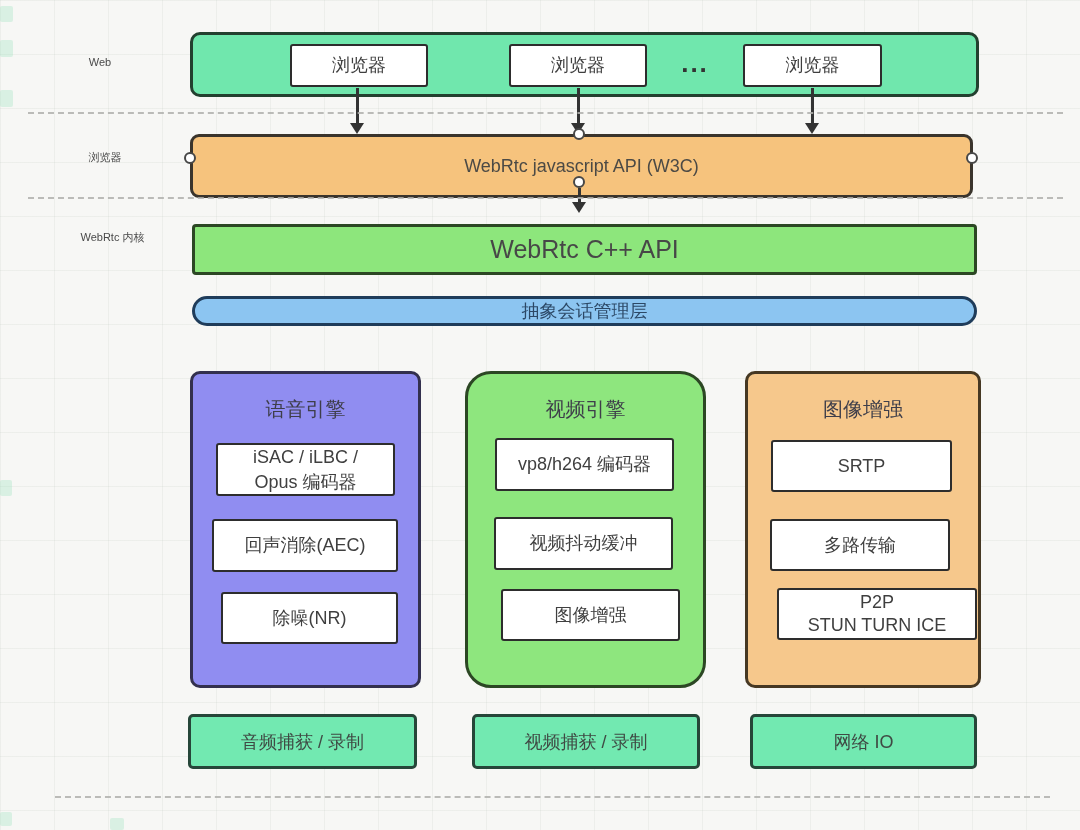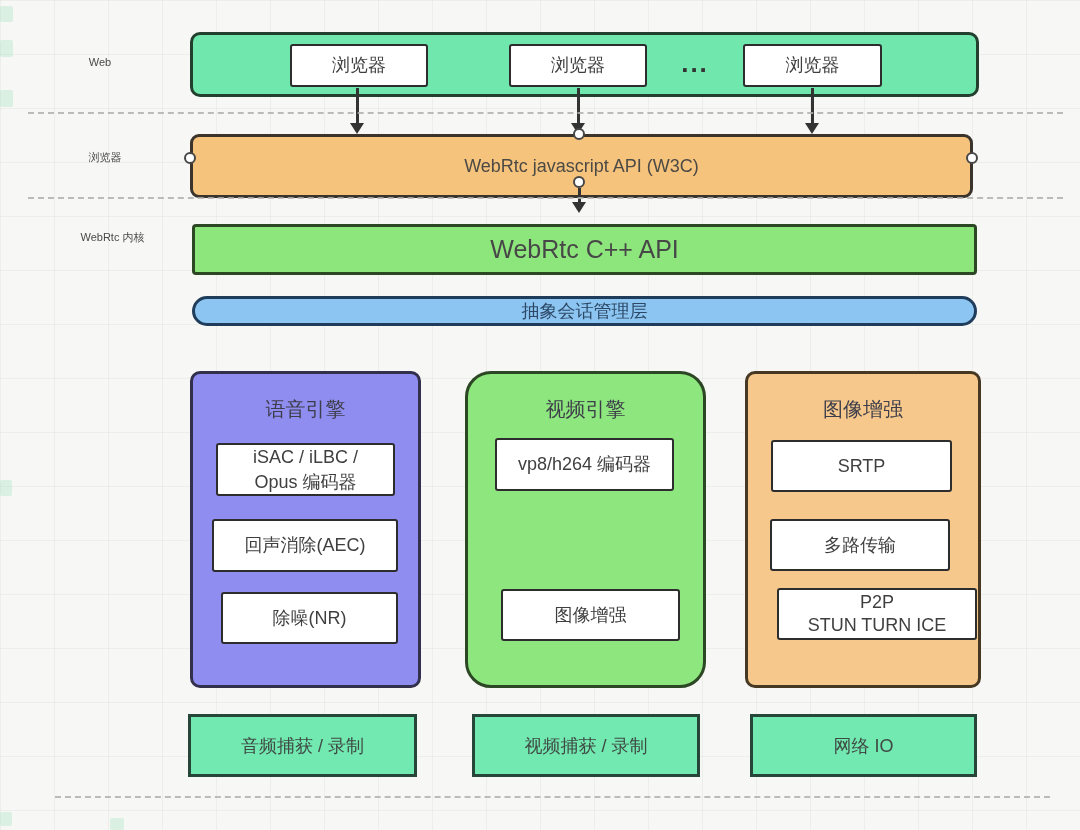--- a/index.html
+++ b/index.html
@@ -35,22 +35,22 @@
   .varrow .head{position:absolute;bottom:0;left:0;width:0;height:0;
         border-left:7px solid transparent;border-right:7px solid transparent;border-top:11px solid #333;}
   .dot{position:absolute;width:12px;height:12px;border-radius:50%;background:#fff;
         border:2px solid #474747;box-sizing:border-box;}
   .panel{position:absolute;top:371px;height:317px;box-sizing:border-box;
         border:3px solid #2a2a2a;border-radius:10px;}
   .panel-voice{left:190px;width:231px;background:#908df1;border-color:#33304e;}
   .panel-video{left:465px;width:241px;background:#8ee67e;border-color:#2c4724;border-radius:26px;}
   .panel-net{left:745px;width:236px;background:#f6c88c;border-color:#463823;}
   .panel-title{margin-top:22px;text-align:center;font-size:20px;color:#3e3e4a;}
-  .io-box{position:absolute;top:714px;height:63px;display:flex;align-items:center;justify-content:center;
-        box-sizing:border-box;background:#72e9b1;border:3px solid #264639;border-radius:0;
+  .io-box{position:absolute;top:714px;height:55px;display:flex;align-items:center;justify-content:center;
+        box-sizing:border-box;background:#72e9b1;border:3px solid #264639;border-radius:5px;
         font-size:18px;color:#3f4a44;}
 </style>
 </head>
 <body>
 
 <div class="stage">
 
   <div class="edge-mark" style="left:0;top:6px;width:13px;height:16px"></div>
   <div class="edge-mark" style="left:0;top:40px;width:13px;height:17px"></div>
   <div class="edge-mark" style="left:0;top:90px;width:13px;height:17px"></div>
@@ -110,20 +110,21 @@
     <div class="panel-title">语音引擎</div>
     <div class="wbox" style="left:23px;top:69px;width:179px;height:53px">iSAC / iLBC /
 Opus 编码器</div>
     <div class="wbox" style="left:19px;top:145px;width:186px;height:53px">回声消除(AEC)</div>
     <div class="wbox" style="left:28px;top:218px;width:177px;height:52px">除噪(NR)</div>
   </div>
 
   <div class="panel panel-video">
     <div class="panel-title">视频引擎</div>
     <div class="wbox" style="left:27px;top:64px;width:179px;height:53px">vp8/h264 编码器</div>
+    <div class="wbox" style="left:26px;top:143px;width:179px;height:53px">视频抖动缓冲</div>
     <div class="wbox" style="left:33px;top:215px;width:179px;height:52px">图像增强</div>
   </div>
 
   <div class="panel panel-net">
     <div class="panel-title">图像增强</div>
     <div class="wbox" style="left:23px;top:66px;width:181px;height:52px">SRTP</div>
     <div class="wbox" style="left:22px;top:145px;width:180px;height:52px">多路传输</div>
     <div class="wbox" style="left:29px;top:214px;width:200px;height:52px;line-height:1.3">P2P
 STUN TURN ICE</div>
   </div>

